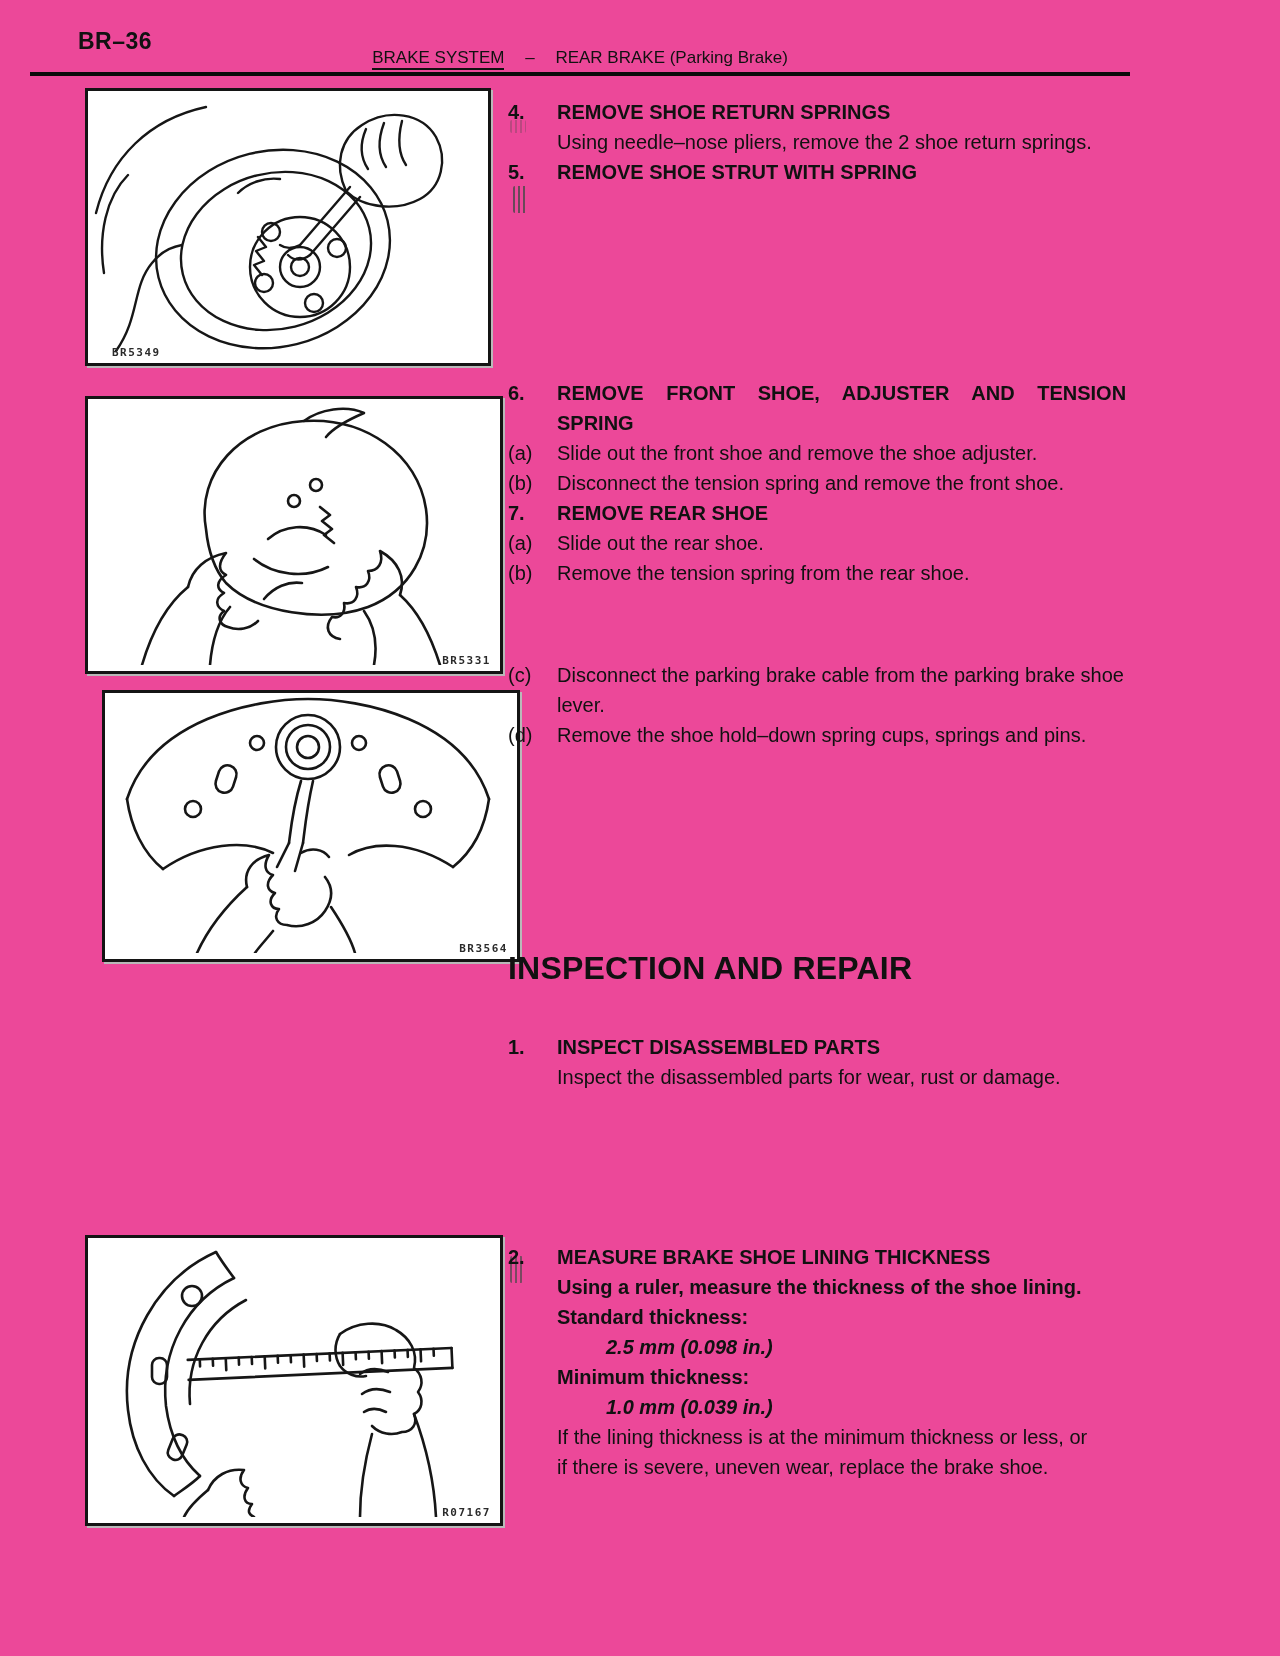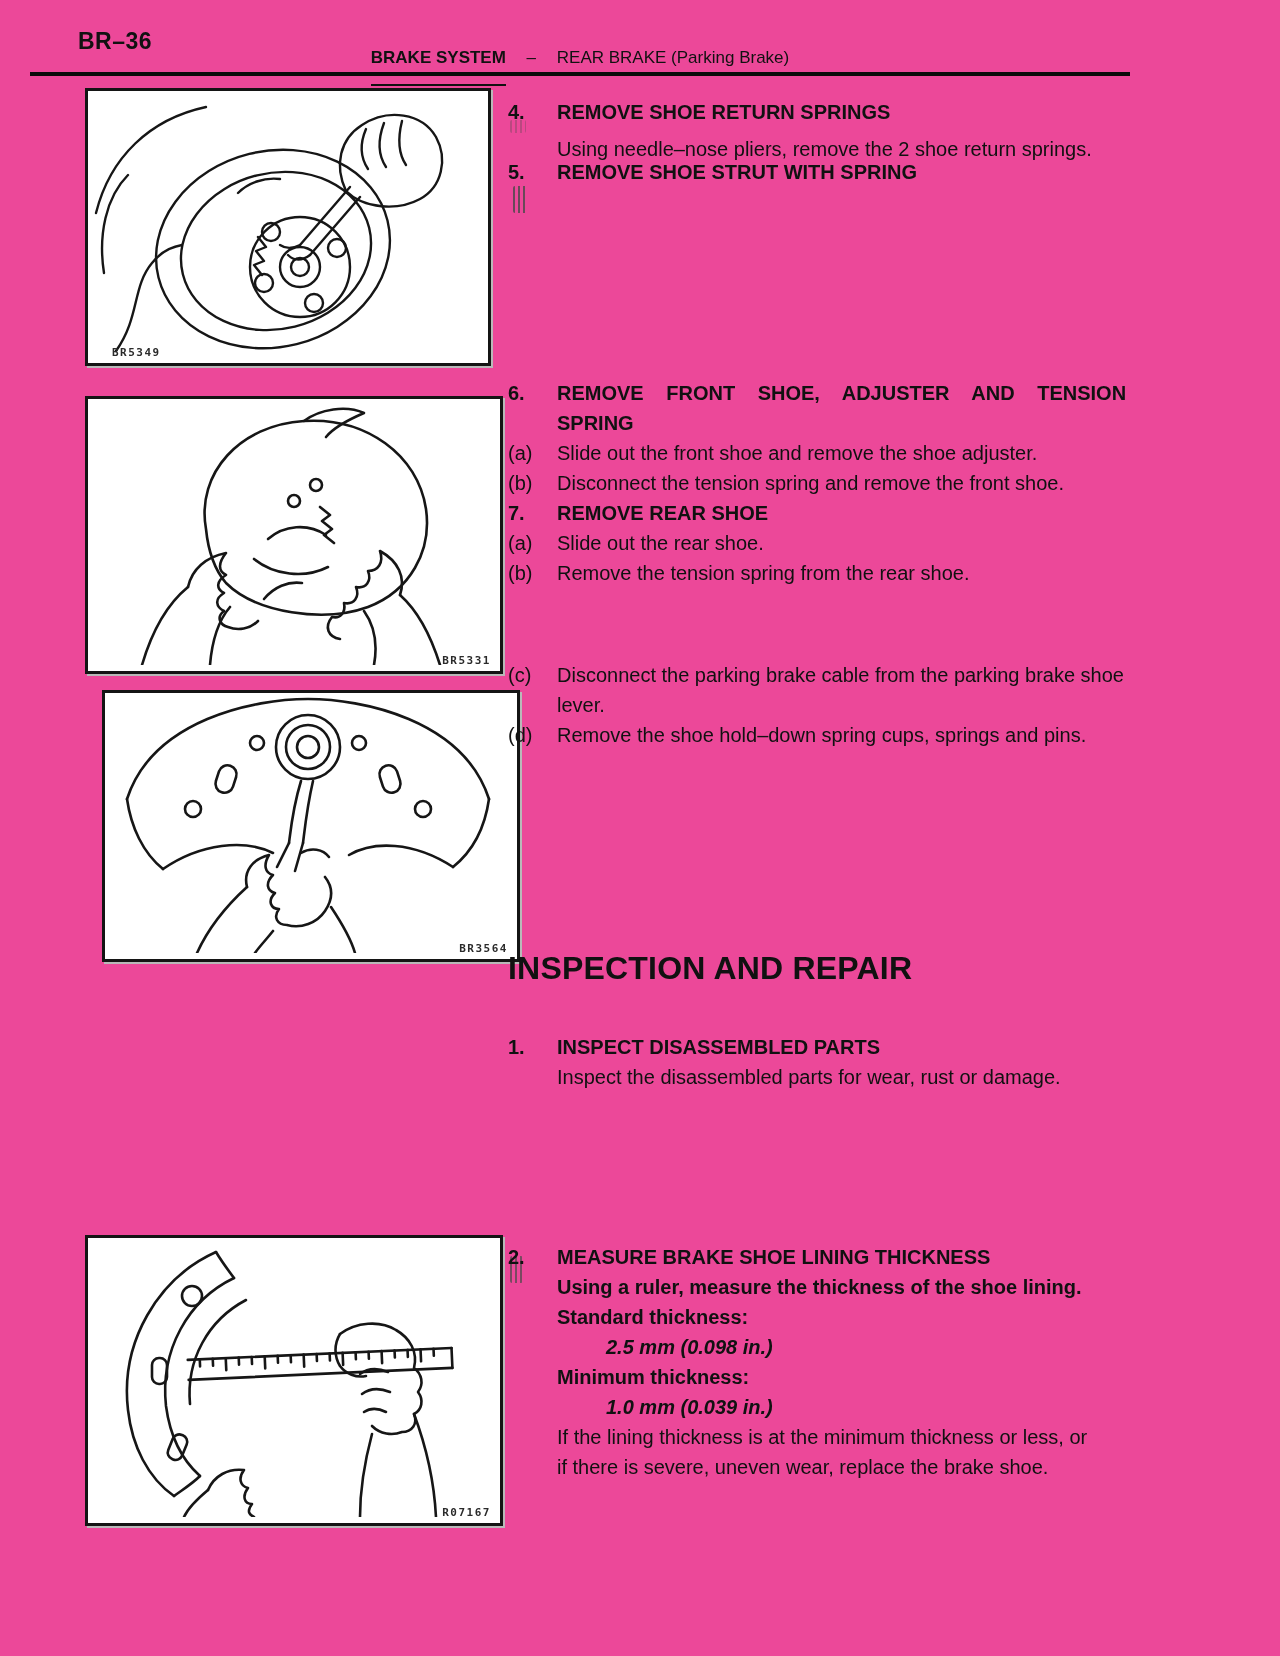--- a/index.html
+++ b/index.html
@@ -3,21 +3,21 @@
 <meta charset="utf-8">
 <style>
   html,body{margin:0;padding:0;background:#e8e8e8;}
   .page{
     position:relative;width:1280px;height:1656px;background:#ec4899;
     font-family:"Liberation Sans",sans-serif;color:#111;overflow:hidden;
   }
   
   .pageno{position:absolute;left:78px;top:28px;font-size:23px;font-weight:bold;letter-spacing:.5px;}
   .runhead{position:absolute;left:30px;top:48px;width:1100px;text-align:center;font-size:17px;white-space:nowrap;}
-  .runhead .b{font-weight:bold;border-bottom:2px solid #111;padding-bottom:17px;}
+  .runhead .b{font-weight:normal;border-bottom:2px solid #111;padding-bottom:1px;}
   .runhead .dash{margin:0 16px;}
   .rule{position:absolute;left:30px;top:72px;width:1100px;height:4px;background:#0b0b0b;}
   
   .fig{position:absolute;background:#fff;border:3px solid #141414;box-shadow:2px 2px 0 #b9b9b9;}
   .fig svg{position:absolute;left:0;top:0;}
   .figtag{position:absolute;font-size:11px;font-weight:bold;letter-spacing:1.5px;color:#2b2b2b;
     font-family:"DejaVu Sans Mono",monospace;transform:scaleY(.95);}
   .tag-bl{left:24px;bottom:4px;} .tag-br{right:9px;bottom:4px;}
   
   .trow{position:absolute;left:508px;width:624px;font-size:20px;line-height:30px;}
@@ -178,21 +178,21 @@
         <path d="M120,252 C108,262 100,270 96,279"></path>
       </g>
     </svg>
     <div class="figtag tag-br">R07167</div>
   </div>
 
   <div class="trow" style="top:97px;">
     <span class="num">4.</span>
     <div class="txt bold">REMOVE SHOE RETURN SPRINGS</div>
   </div>
-  <div class="trow" style="top:127px;margin-top:7px;">
+  <div class="trow" style="top:127px;">
     <div class="txt">Using needle–nose pliers, remove the 2 shoe return springs.</div>
   </div>
 
   <div class="trow" style="top:157px;">
     <span class="num">5.</span>
     <div class="txt bold">REMOVE SHOE STRUT WITH SPRING</div>
   </div>
 
   <div class="trow" style="top:378px;">
     <span class="num">6.</span>

